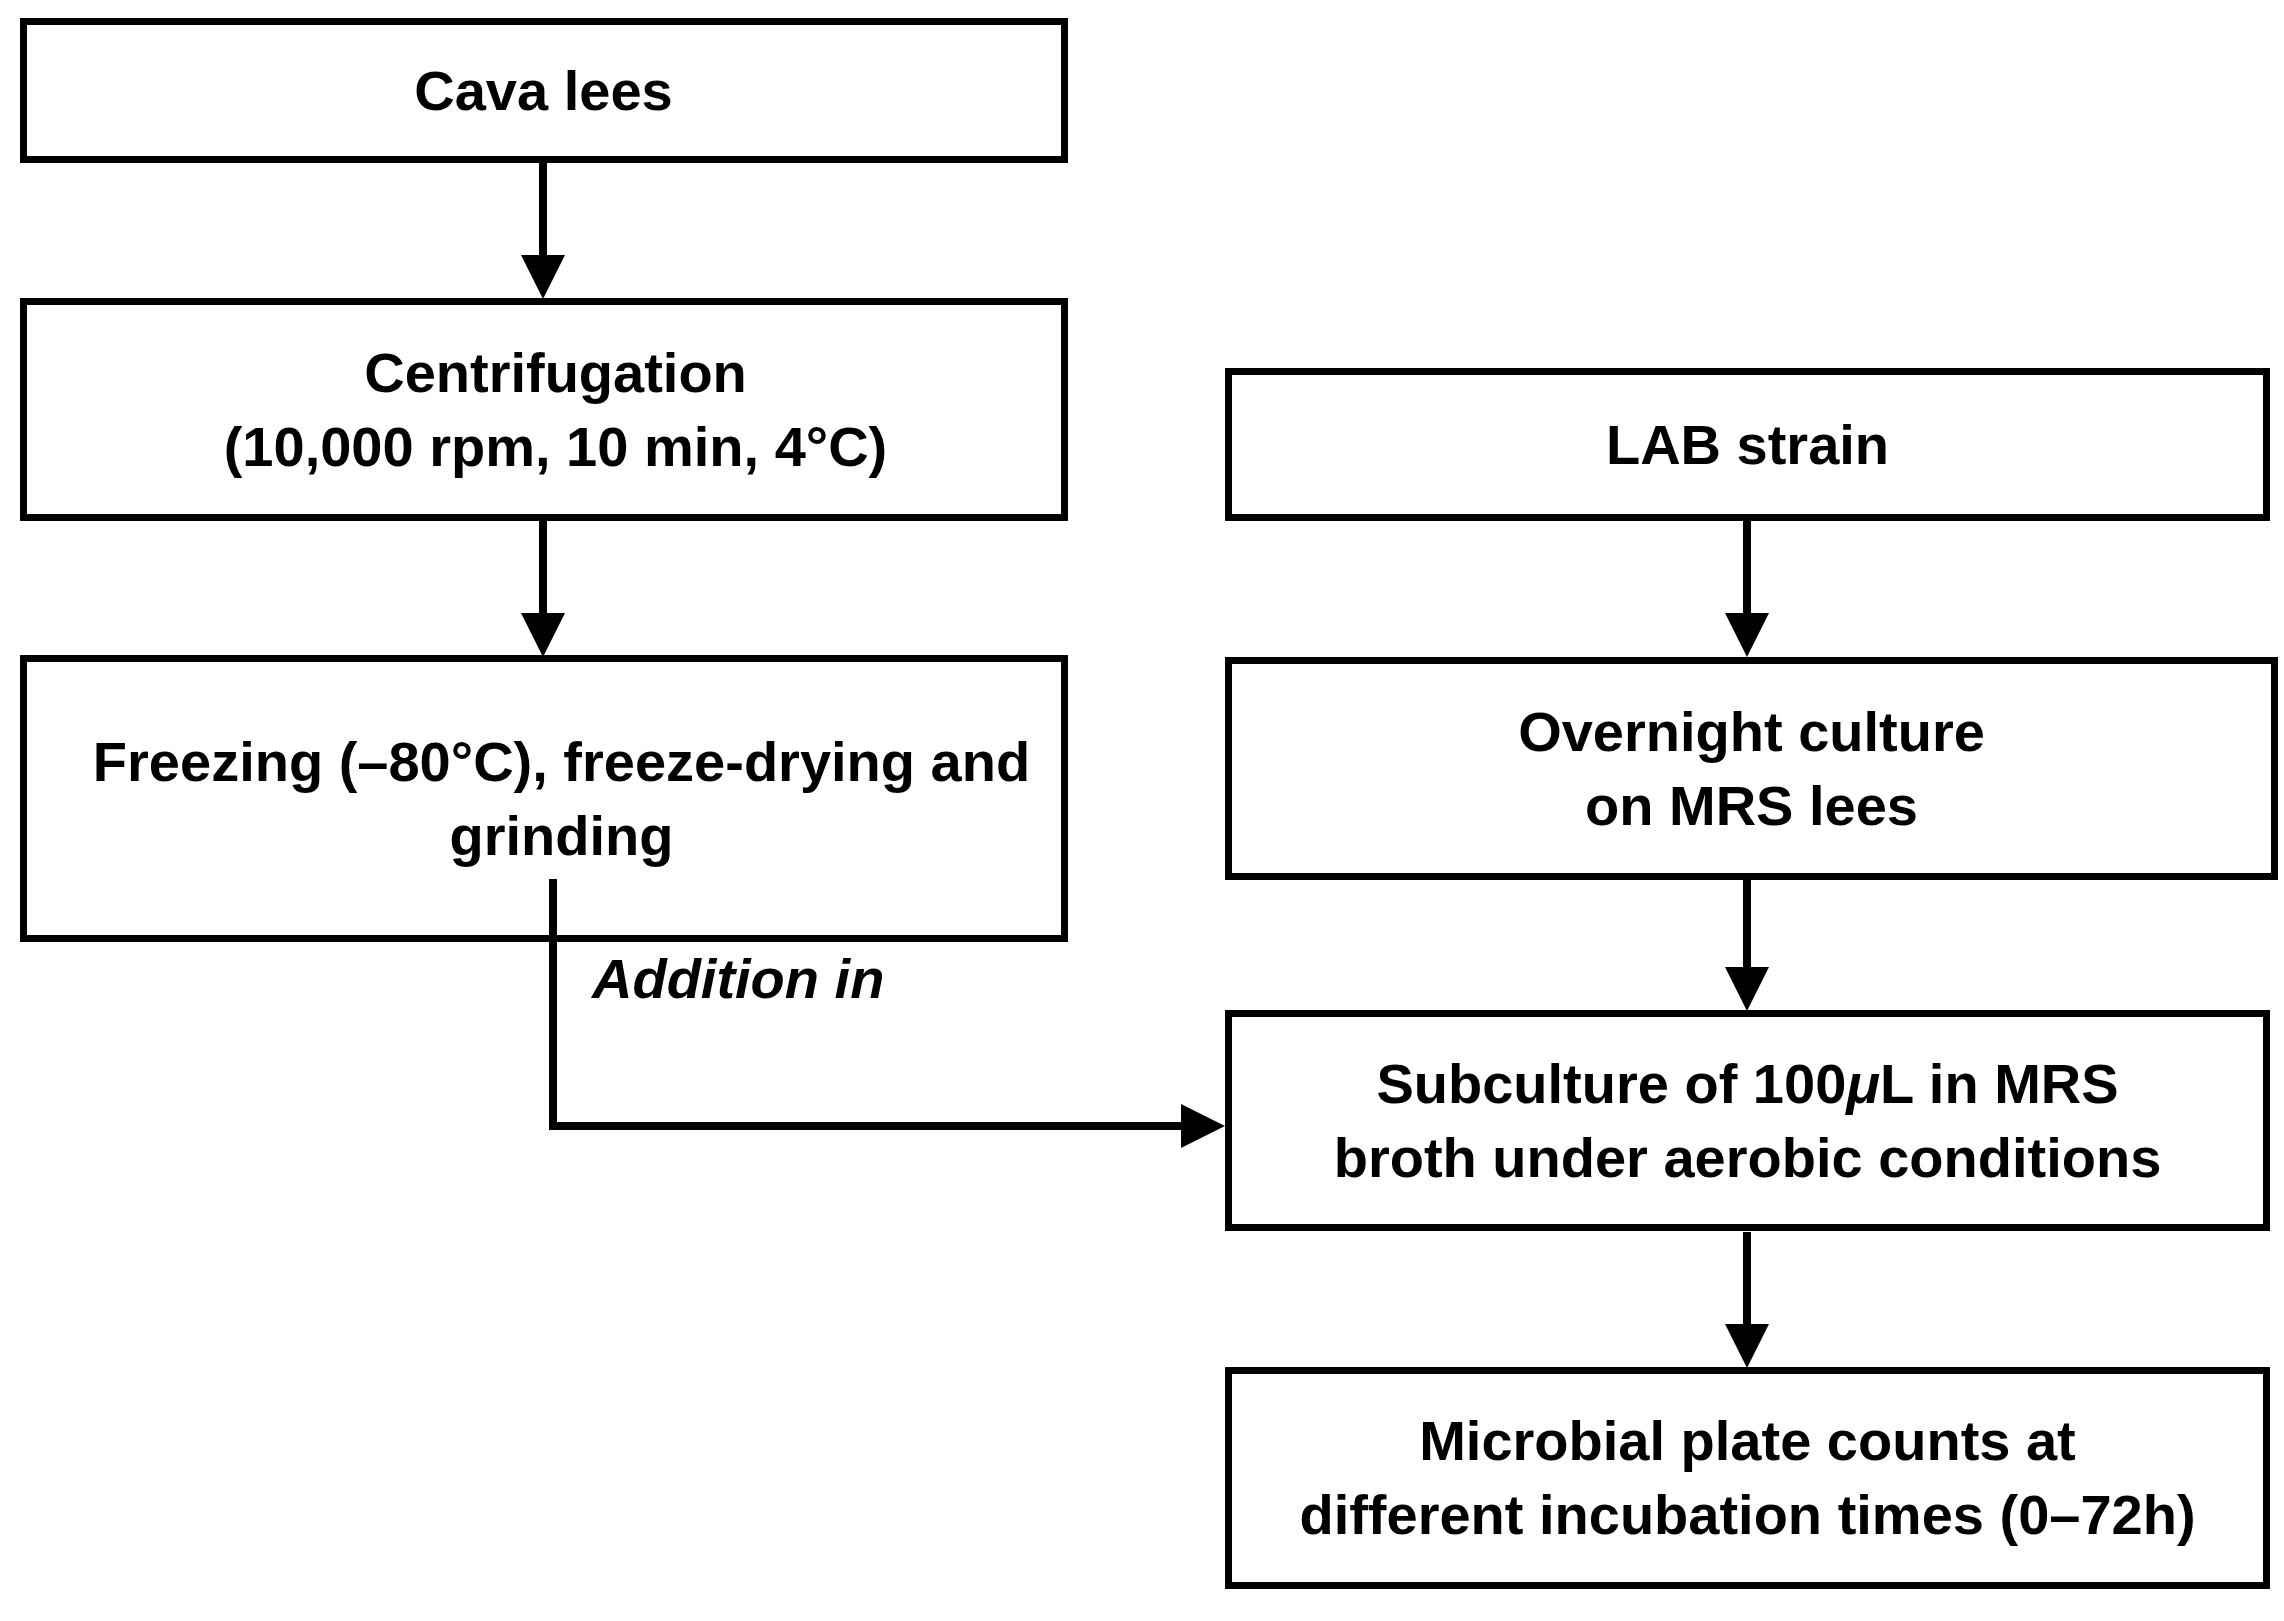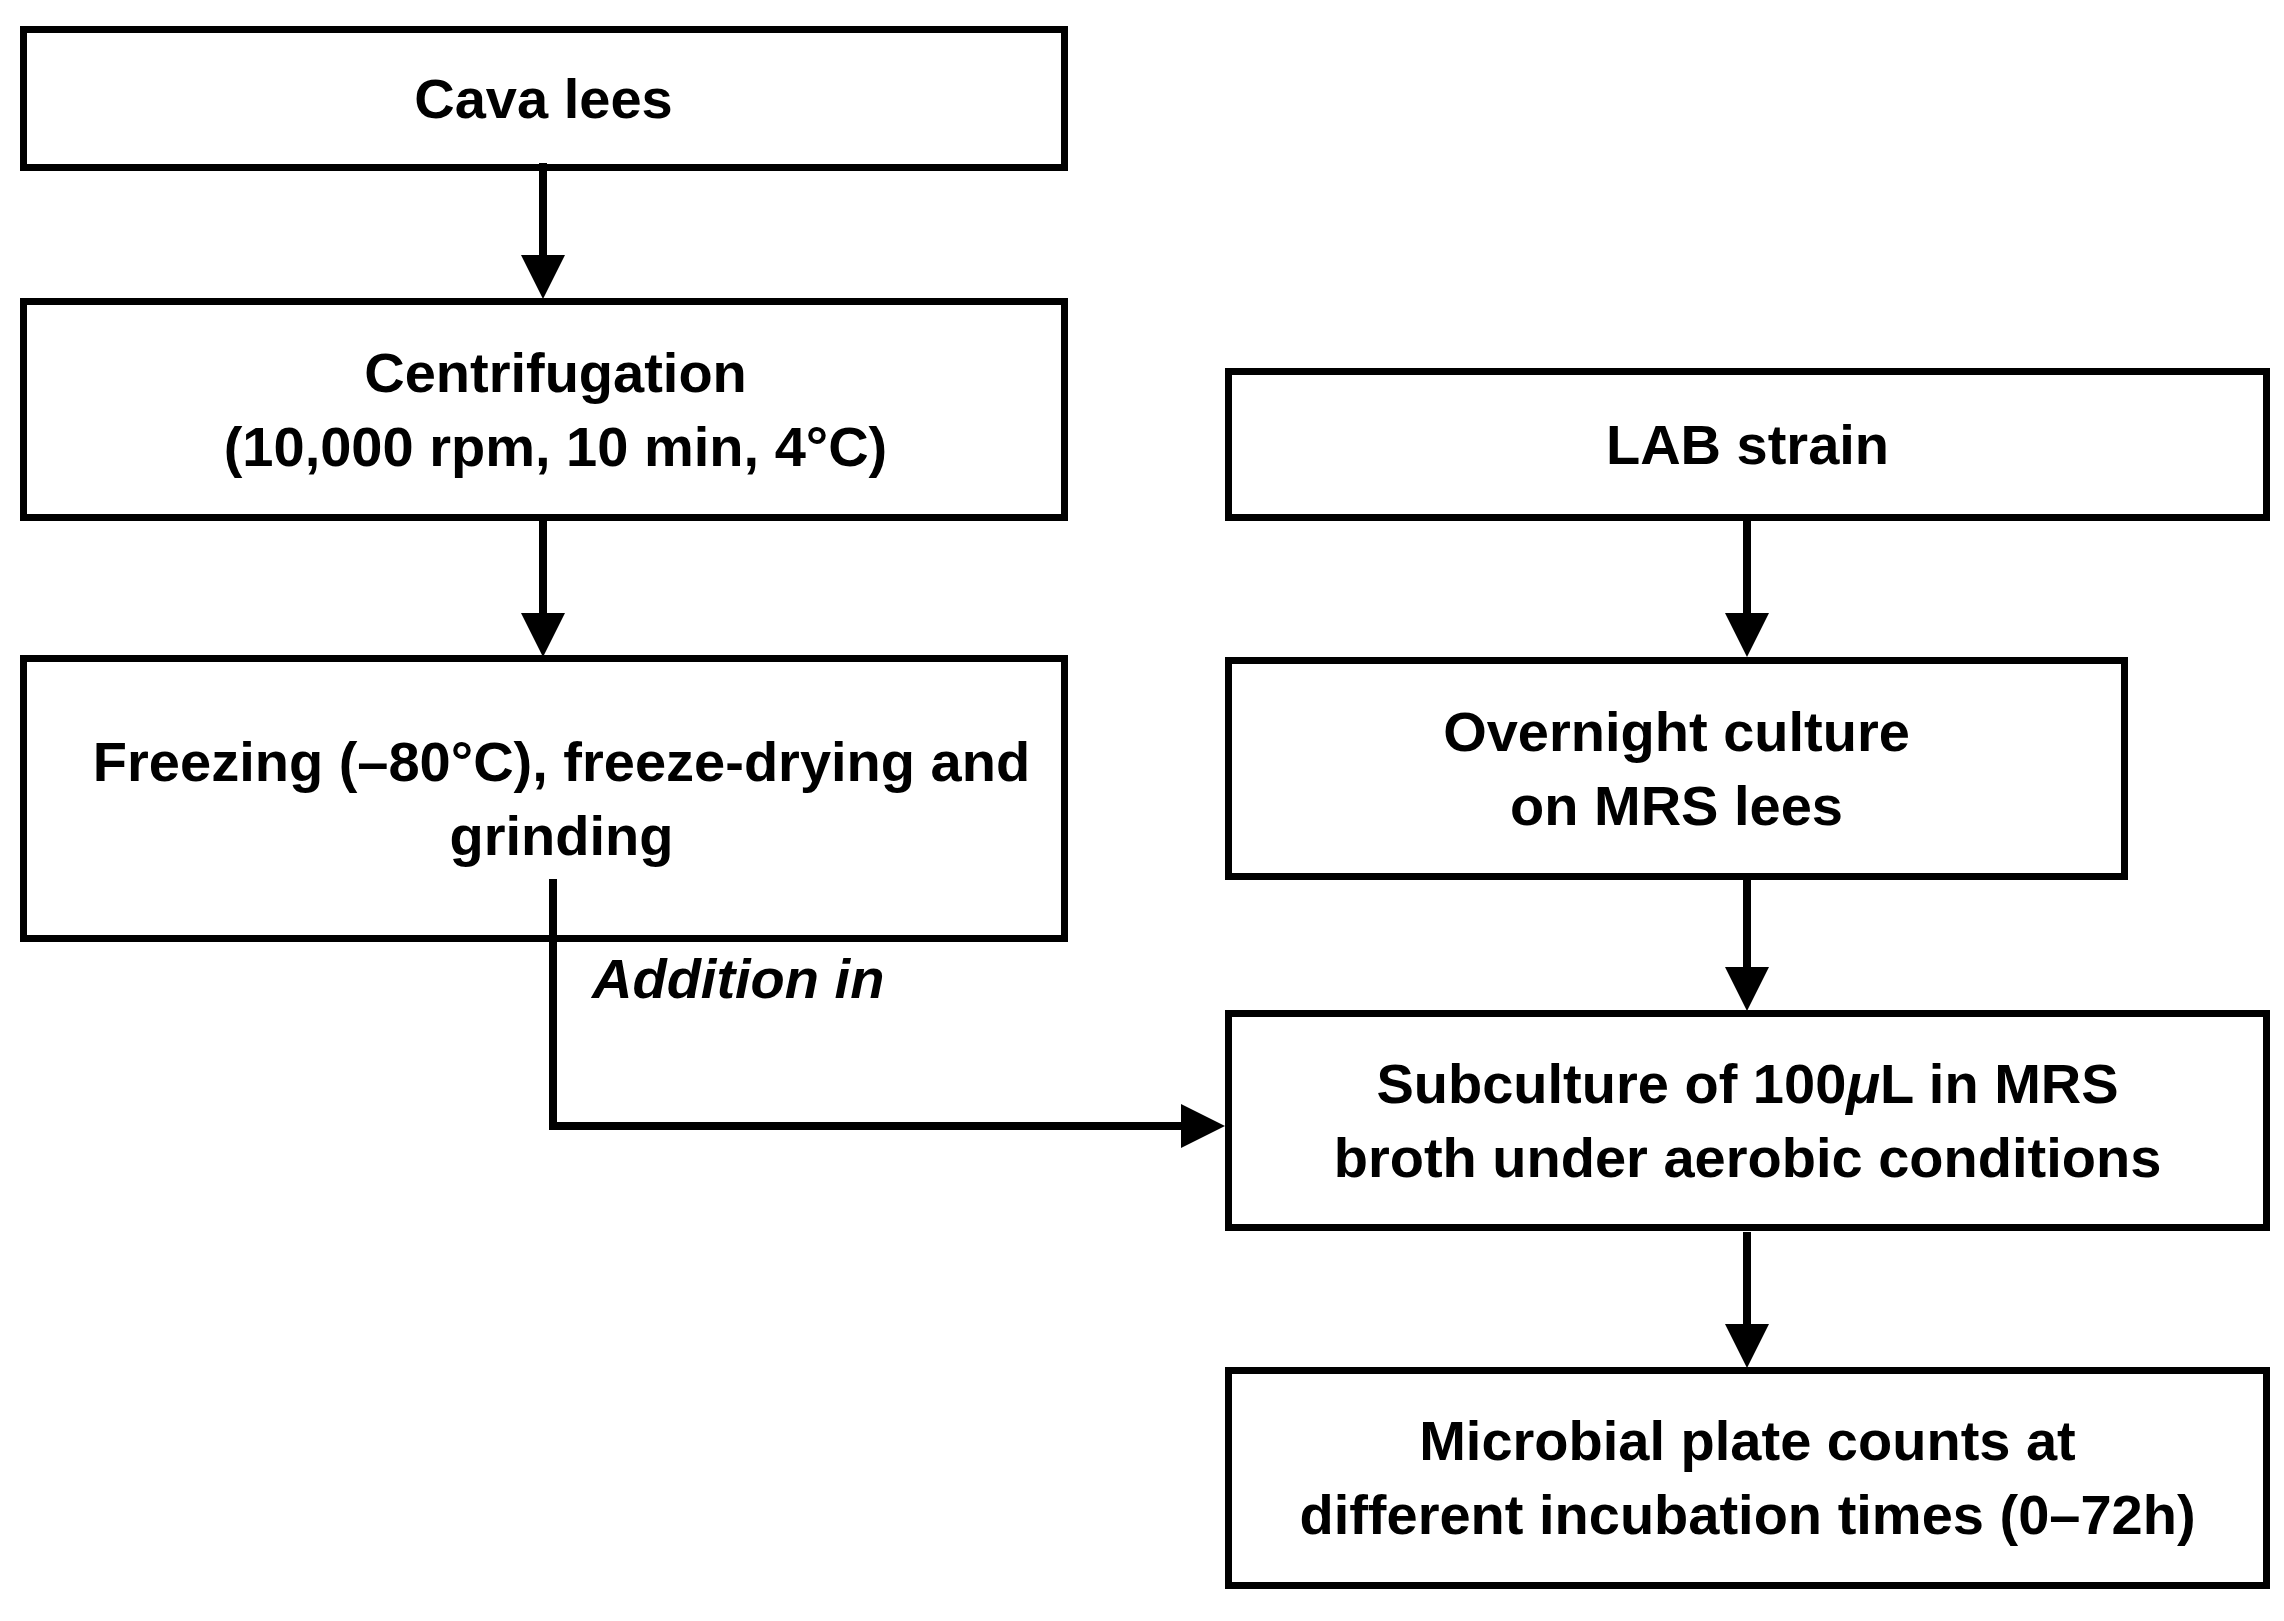--- a/index.html
+++ b/index.html
@@ -22,26 +22,26 @@
     flex-direction: column;
     align-items: center;
     justify-content: center;
     text-align: center;
     font-size: 56px;
     line-height: 74px;
   }
   .node .line { display: block; white-space: nowrap; }
   .mu { font-style: italic; font-weight: 800; }
   
-  .box-cava     { left: 19.5px;   top: 18px;   width: 1048px; height: 145px; margin-top: 8px; }
+  .box-cava     { left: 19.5px;   top: 18px;   width: 1048px; height: 145px; }
   .box-centri   { left: 19.5px;   top: 298px;  width: 1048px; height: 223px; padding-left: 24px; }
   .box-freeze   { left: 19.5px;   top: 655px;  width: 1048px; height: 287px; padding-left: 36px; }
   
   .box-lab      { left: 1225px; top: 368px;  width: 1045px; height: 153px; }
-  .box-over     { left: 1225px; top: 657px;  width: 903px; height: 223px; }
+  .box-over     { left: 1225px; top: 657px;  width: 1053px; height: 223px; }
   .box-sub      { left: 1225px; top: 1010px; width: 1045px; height: 221px; }
   .box-plate    { left: 1225px; top: 1367px; width: 1045px; height: 222px; text-align: right; }
   
   .stem-v { position: absolute; width: 7.8px; background: #000000; }
   .head-down {
     position: absolute; width: 0; height: 0;
     border-left: 22px solid transparent;
     border-right: 22px solid transparent;
     border-top: 44px solid #000000;
   }

